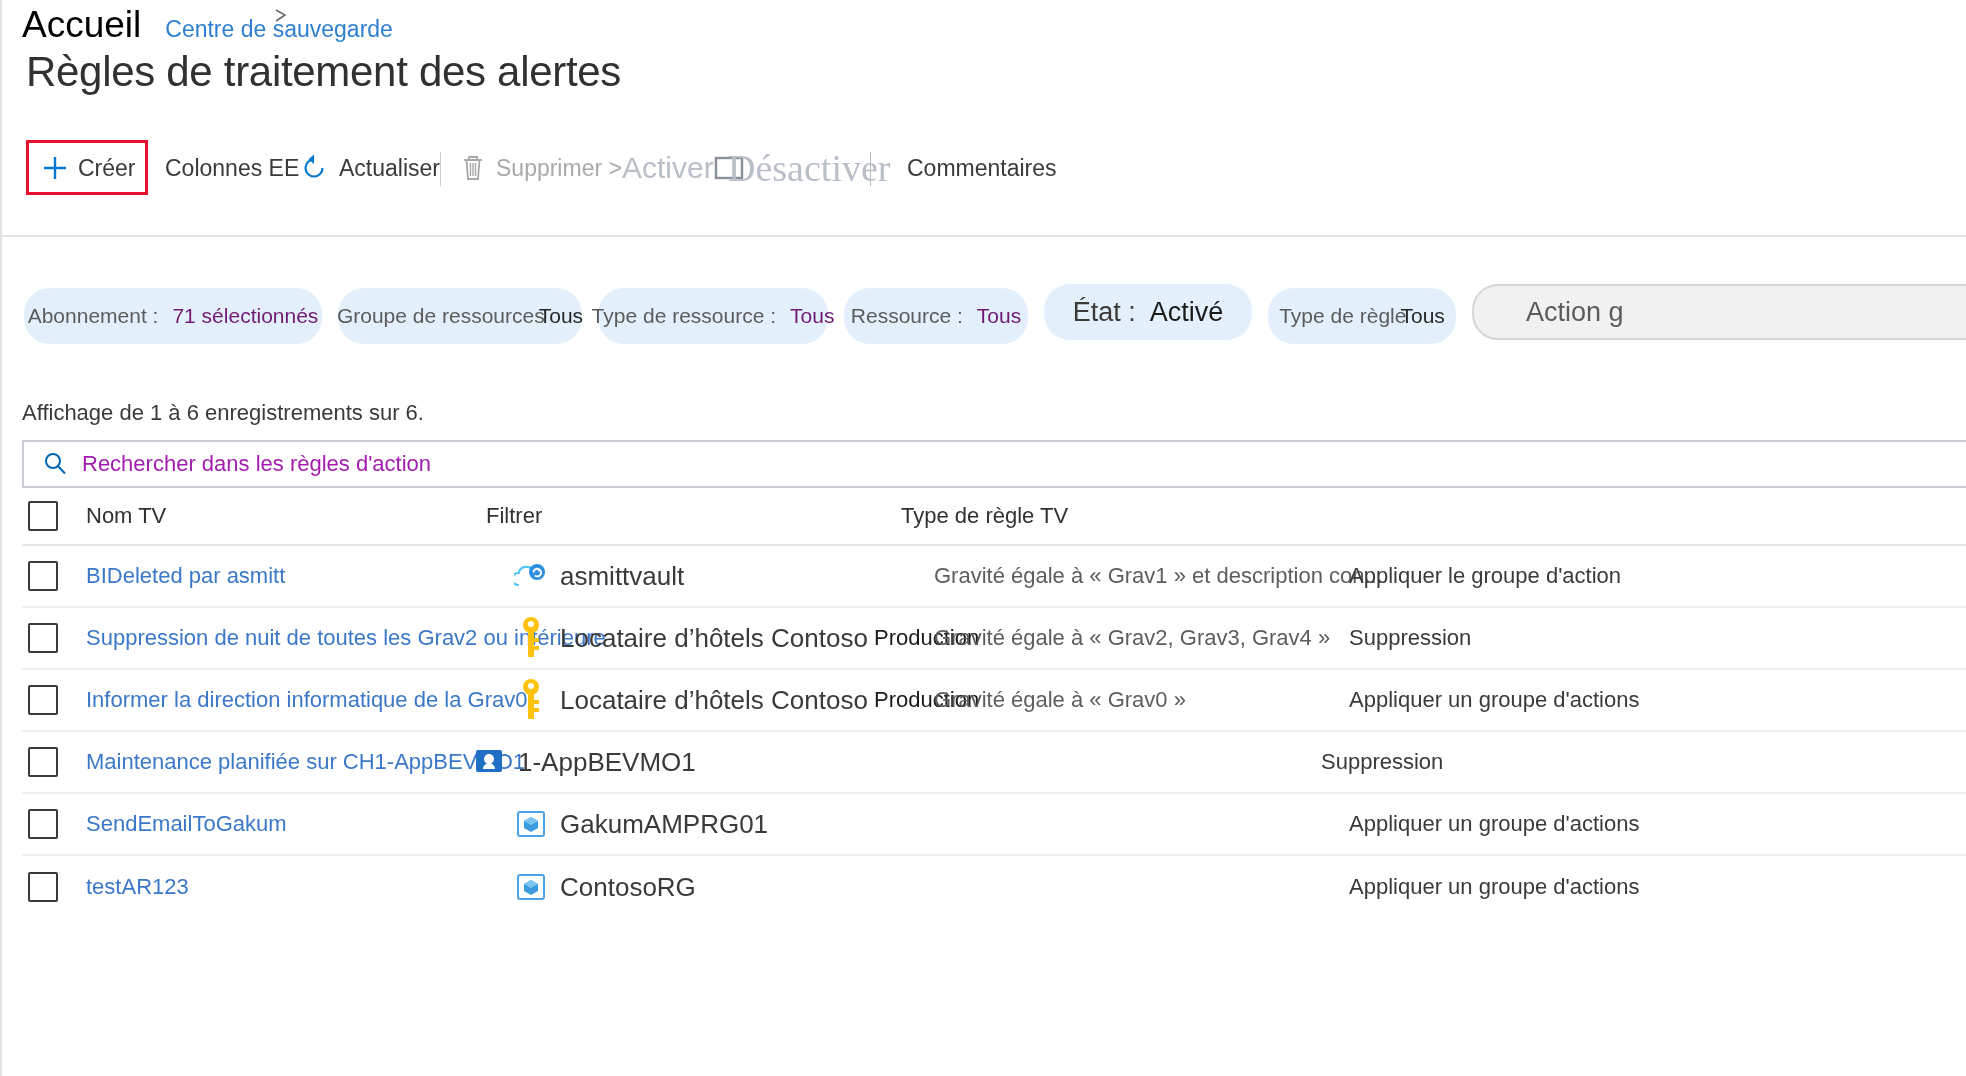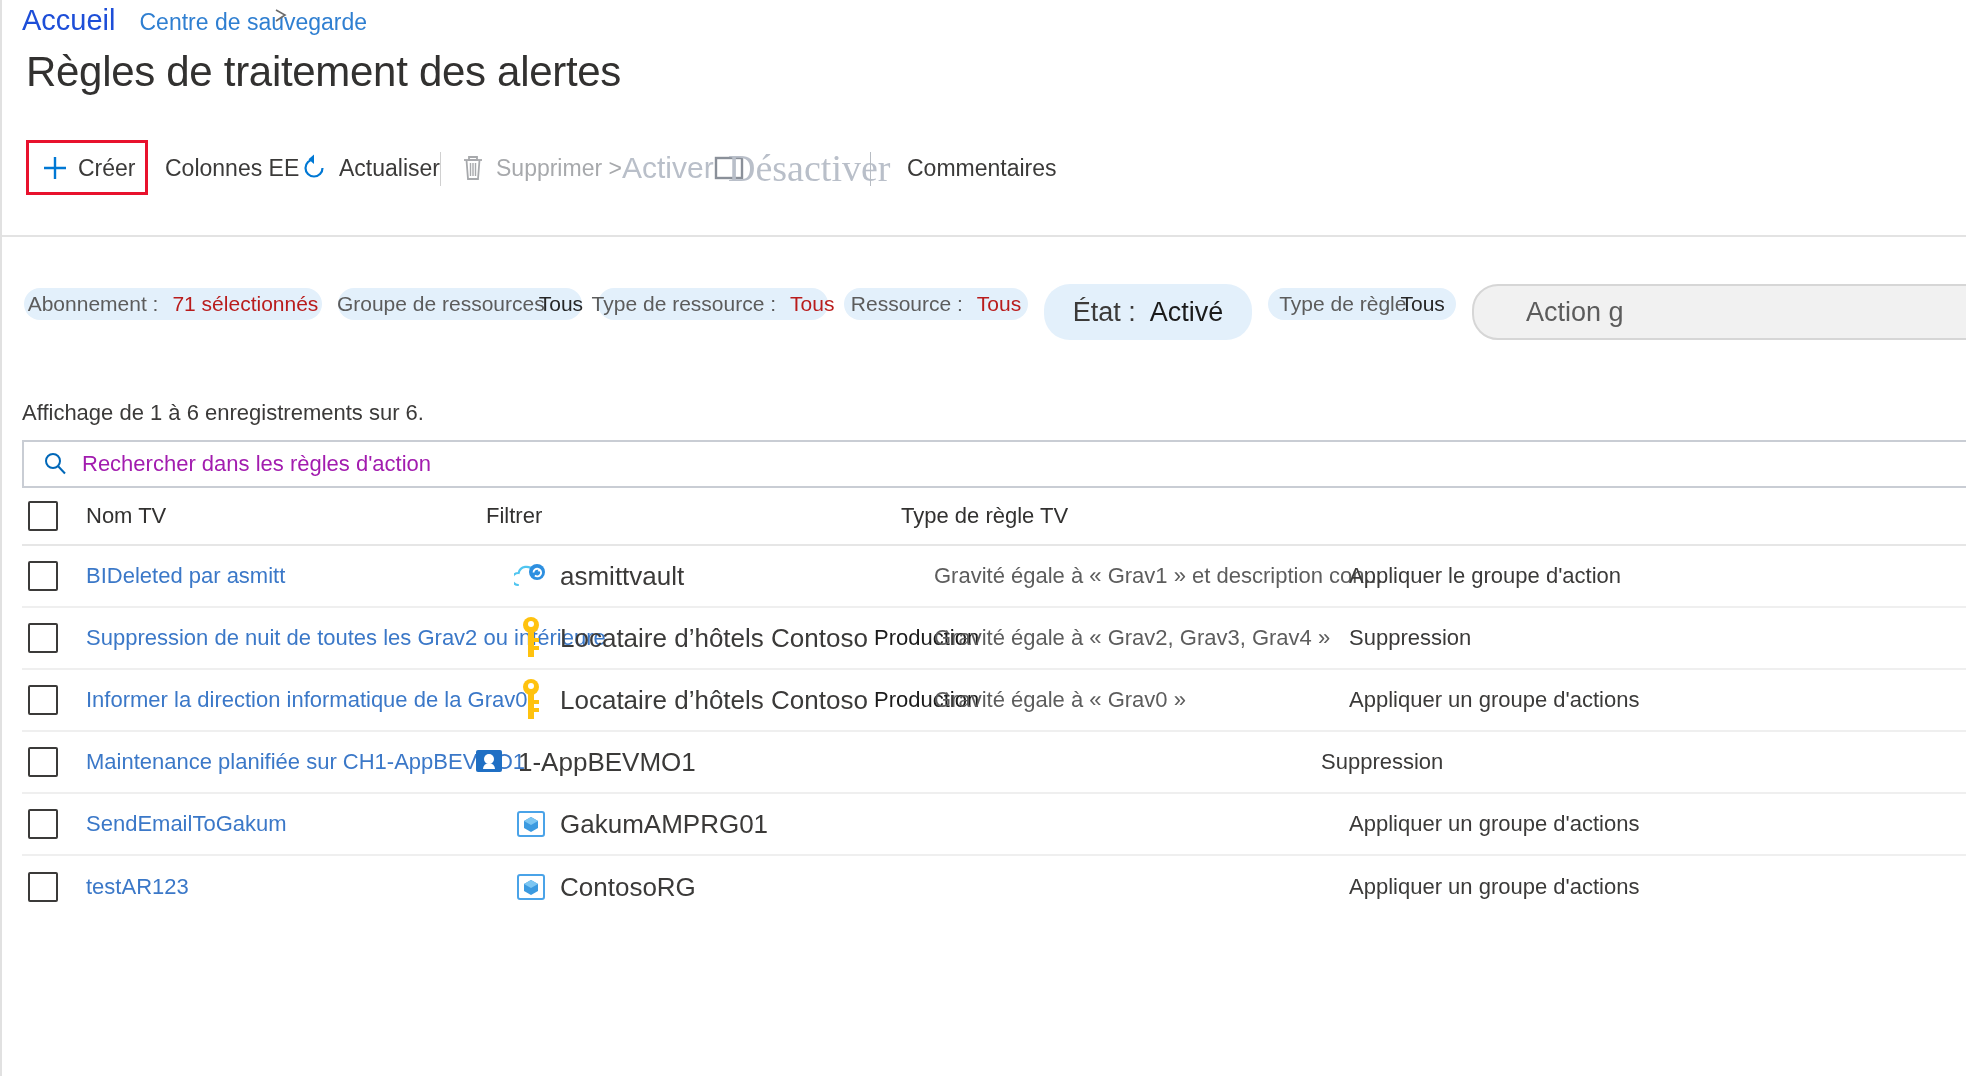--- a/index.html
+++ b/index.html
@@ -28,22 +28,22 @@
   
   .breadcrumb {
     position: absolute;
     left: 20px;
     top: 4px;
     display: flex;
     align-items: baseline;
     white-space: nowrap;
   }
   .crumb-home {
-    font-size: 29px;
-    color: #1d4ed8;
+    font-size: 37px;
+    color: #000000;
     letter-spacing: 0px;
   }
   .crumb-sep {
     position: relative;
     width: 16px;
     height: 1px;
   }
   .crumb-link {
     font-size: 23px;
     color: #2f7fd1;
@@ -121,21 +121,21 @@
   .filters {
     position: absolute;
     left: 0;
     top: 288px;
     width: 1966px;
     height: 64px;
   }
   .pill {
     position: absolute;
     top: 0;
-    height: 32px;
+    height: 56px;
     border-radius: 26px;
     background: #e3f0fb;
     display: flex;
     align-items: center;
     justify-content: center;
     box-sizing: border-box;
     white-space: nowrap;
     font-size: 21px;
     color: #4a4a4a;
     padding: 0 12px;
@@ -149,21 +149,21 @@
     background: #f1f1f1;
     border: 2px solid #d6d6d6;
     color: #a9a9a9;
     font-size: 27px;
     height: 56px;
     top: -4px;
     justify-content: flex-start;
     padding-left: 52px;
   }
   .pill .pk { color: #5c5c5c; }
-  .pill .pv { color: #b91c1c; margin-left: 14px; }
+  .pill .pv { color: #701a75; margin-left: 14px; }
   .pill.tight .pv { margin-left: -6px; font-weight: 400; color: #262626; }
   .pill.big .pk { color: #3b3a39; }
   .pill.big .pv { color: #1b1b1b; margin-left: 14px; }
 
   
   .results-count {
     position: absolute;
     left: 20px;
     top: 400px;
     font-size: 22px;

